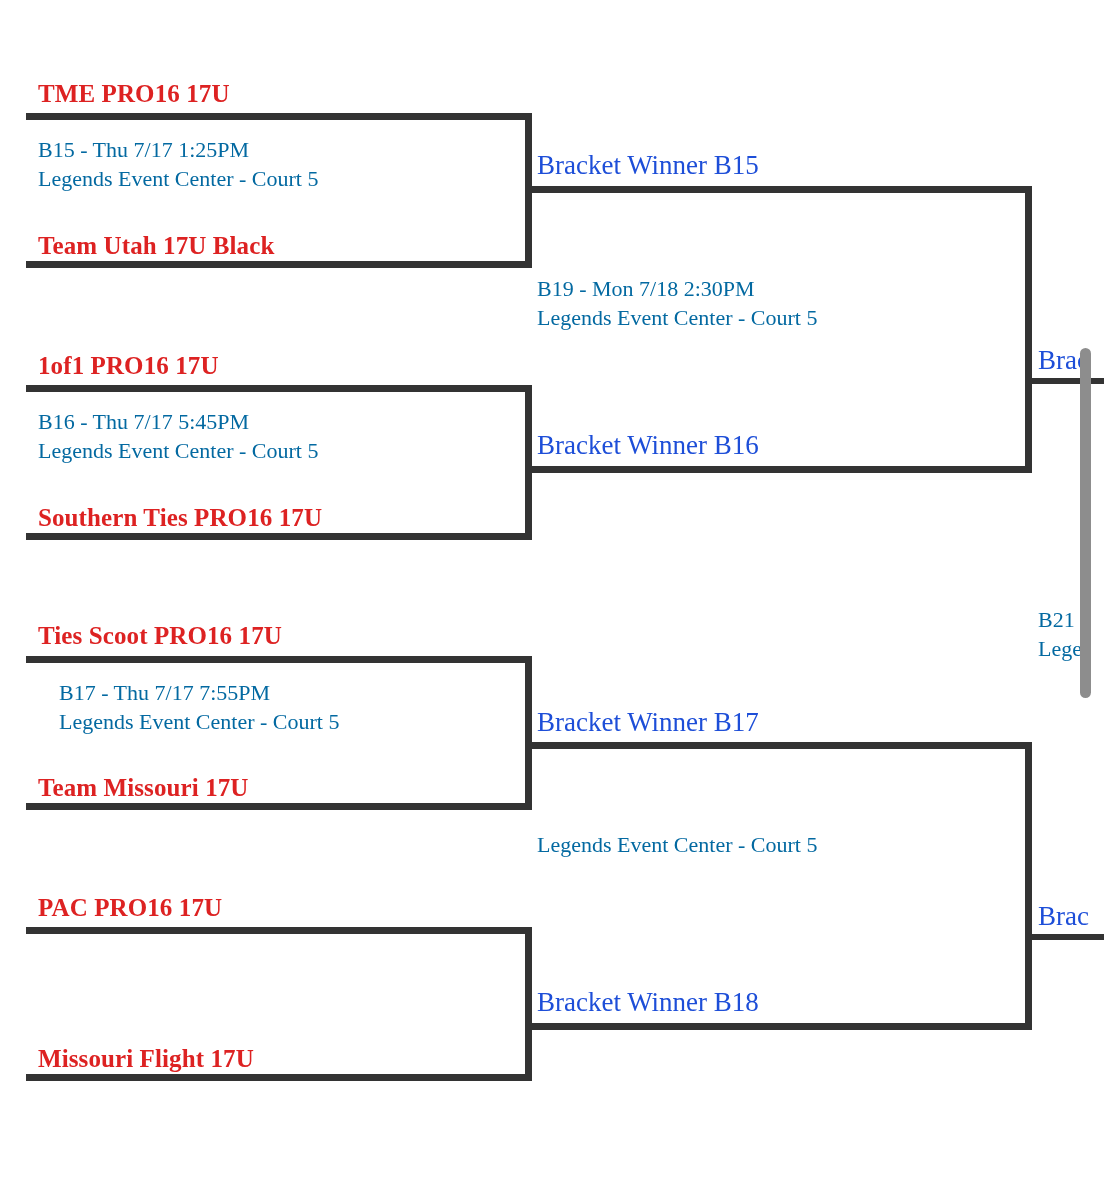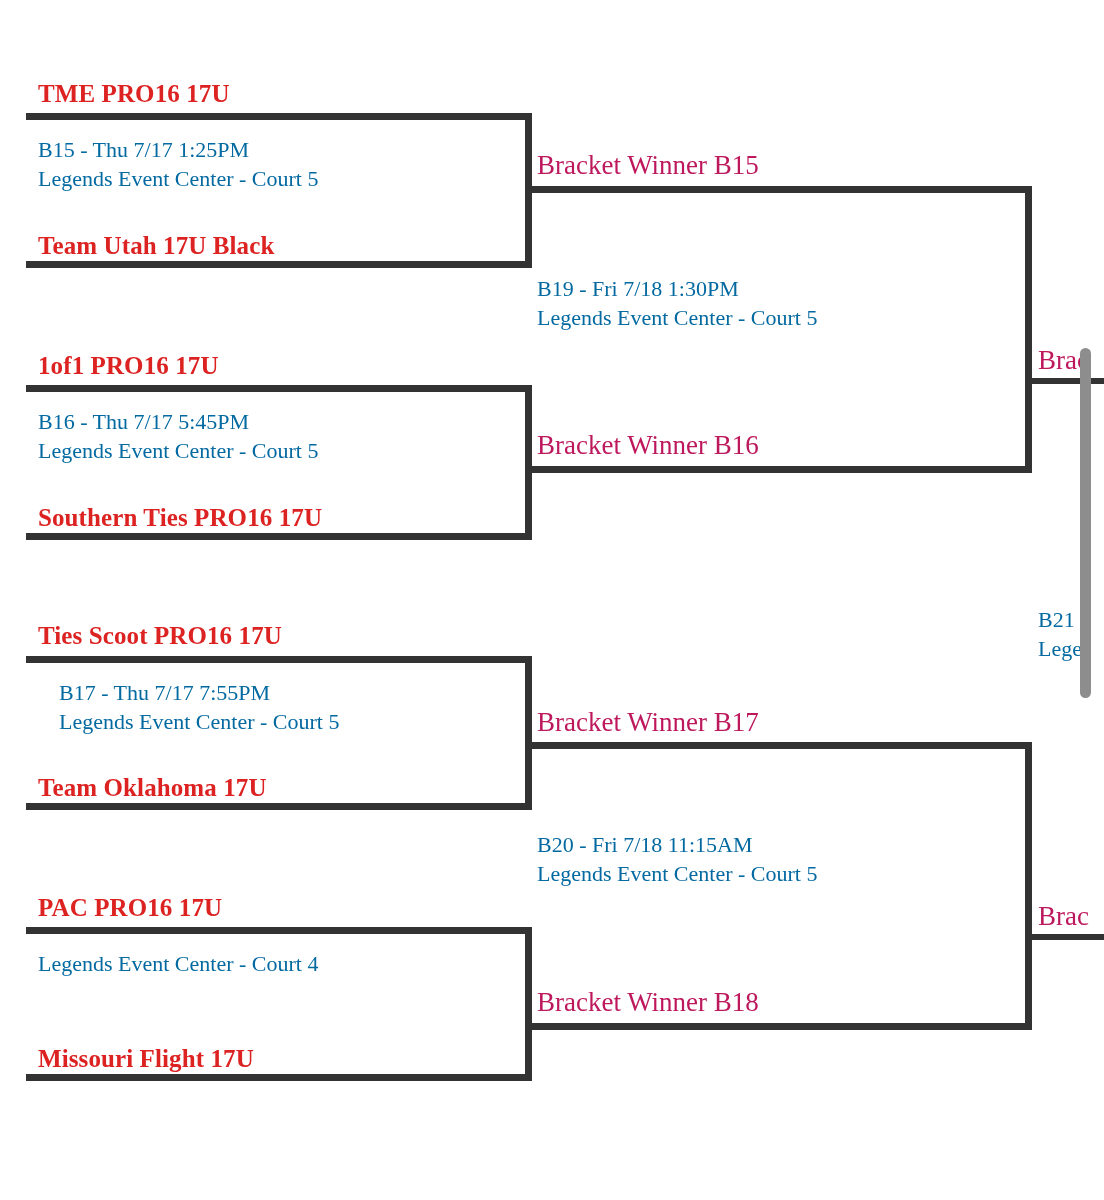--- a/index.html
+++ b/index.html
@@ -37,21 +37,21 @@
     position: absolute;
     color: #0369a1;
     font-size: 22px;
     line-height: 29px;
     white-space: nowrap;
   }
   .game-info .gi-line { display: block; }
 
   .winner-label {
     position: absolute;
-    color: #be185d;
+    color: #1d4ed8;
     font-size: 27px;
     line-height: 30px;
     white-space: nowrap;
   }
 
   
   .hrule {
     position: absolute;
     background: #333333;
     height: 7px;
@@ -104,53 +104,51 @@
     <div class="vrule" style="left:525px; top:385px; height:155px;"></div>
   </div>
 
   <div>
     <div class="team-name" style="left:38px; top:622px;">Ties Scoot PRO16 17U</div>
     <div class="hrule" style="left:26px; top:656px; width:506px;"></div>
     <div class="game-info" style="left:31px; top:678px;margin-left:28px;">
       <span class="gi-line">B17 - Thu 7/17 7:55PM</span>
       <span class="gi-line">Legends Event Center - Court 5</span>
     </div>
-    <div class="team-name" style="left:38px; top:774px;">Team Oklahoma 17U</div>
+    <div class="team-name" style="left:38px; top:774px;">Team Missouri 17U</div>
     <div class="hrule" style="left:26px; top:803px; width:506px;"></div>
     <div class="vrule" style="left:525px; top:656px; height:154px;"></div>
   </div>
 
   <div>
     <div class="team-name" style="left:38px; top:894px;">PAC PRO16 17U</div>
     <div class="hrule" style="left:26px; top:927px; width:506px;"></div>
     <div class="game-info" style="left:38px; top:949px;">
-      <span class="gi-line">Legends Event Center - Court 4</span>
     </div>
     <div class="team-name" style="left:38px; top:1045px;">Missouri Flight 17U</div>
     <div class="hrule" style="left:26px; top:1074px; width:506px;"></div>
     <div class="vrule" style="left:525px; top:927px; height:154px;"></div>
   </div>
 
   <div>
     <div class="winner-label" style="left:537px; top:150px;">Bracket Winner B15</div>
     <div class="hrule" style="left:528px; top:186px; width:504px;"></div>
     <div class="game-info" style="left:537px; top:274px;">
-      <span class="gi-line">B19 - Fri 7/18 1:30PM</span>
+      <span class="gi-line">B19 - Mon 7/18 2:30PM</span>
       <span class="gi-line">Legends Event Center - Court 5</span>
     </div>
     <div class="winner-label" style="left:537px; top:430px;">Bracket Winner B16</div>
     <div class="hrule" style="left:528px; top:466px; width:504px;"></div>
     <div class="vrule" style="left:1025px; top:186px; height:287px;"></div>
   </div>
 
   <div>
     <div class="winner-label" style="left:537px; top:707px;">Bracket Winner B17</div>
     <div class="hrule" style="left:528px; top:742px; width:504px;"></div>
     <div class="game-info" style="left:537px; top:830px;">
-      <span class="gi-line">B20 - Fri 7/18 11:15AM</span>
       <span class="gi-line">Legends Event Center - Court 5</span>
     </div>
     <div class="winner-label" style="left:537px; top:987px;">Bracket Winner B18</div>
     <div class="hrule" style="left:528px; top:1023px; width:504px;"></div>
     <div class="vrule" style="left:1025px; top:742px; height:287px;"></div>
   </div>
 
   <div>
     <div class="winner-label" style="left:1038px; top:345px;">Brac</div>
     <div class="connector" style="left:1025px; top:378px; width:79px;"></div>

